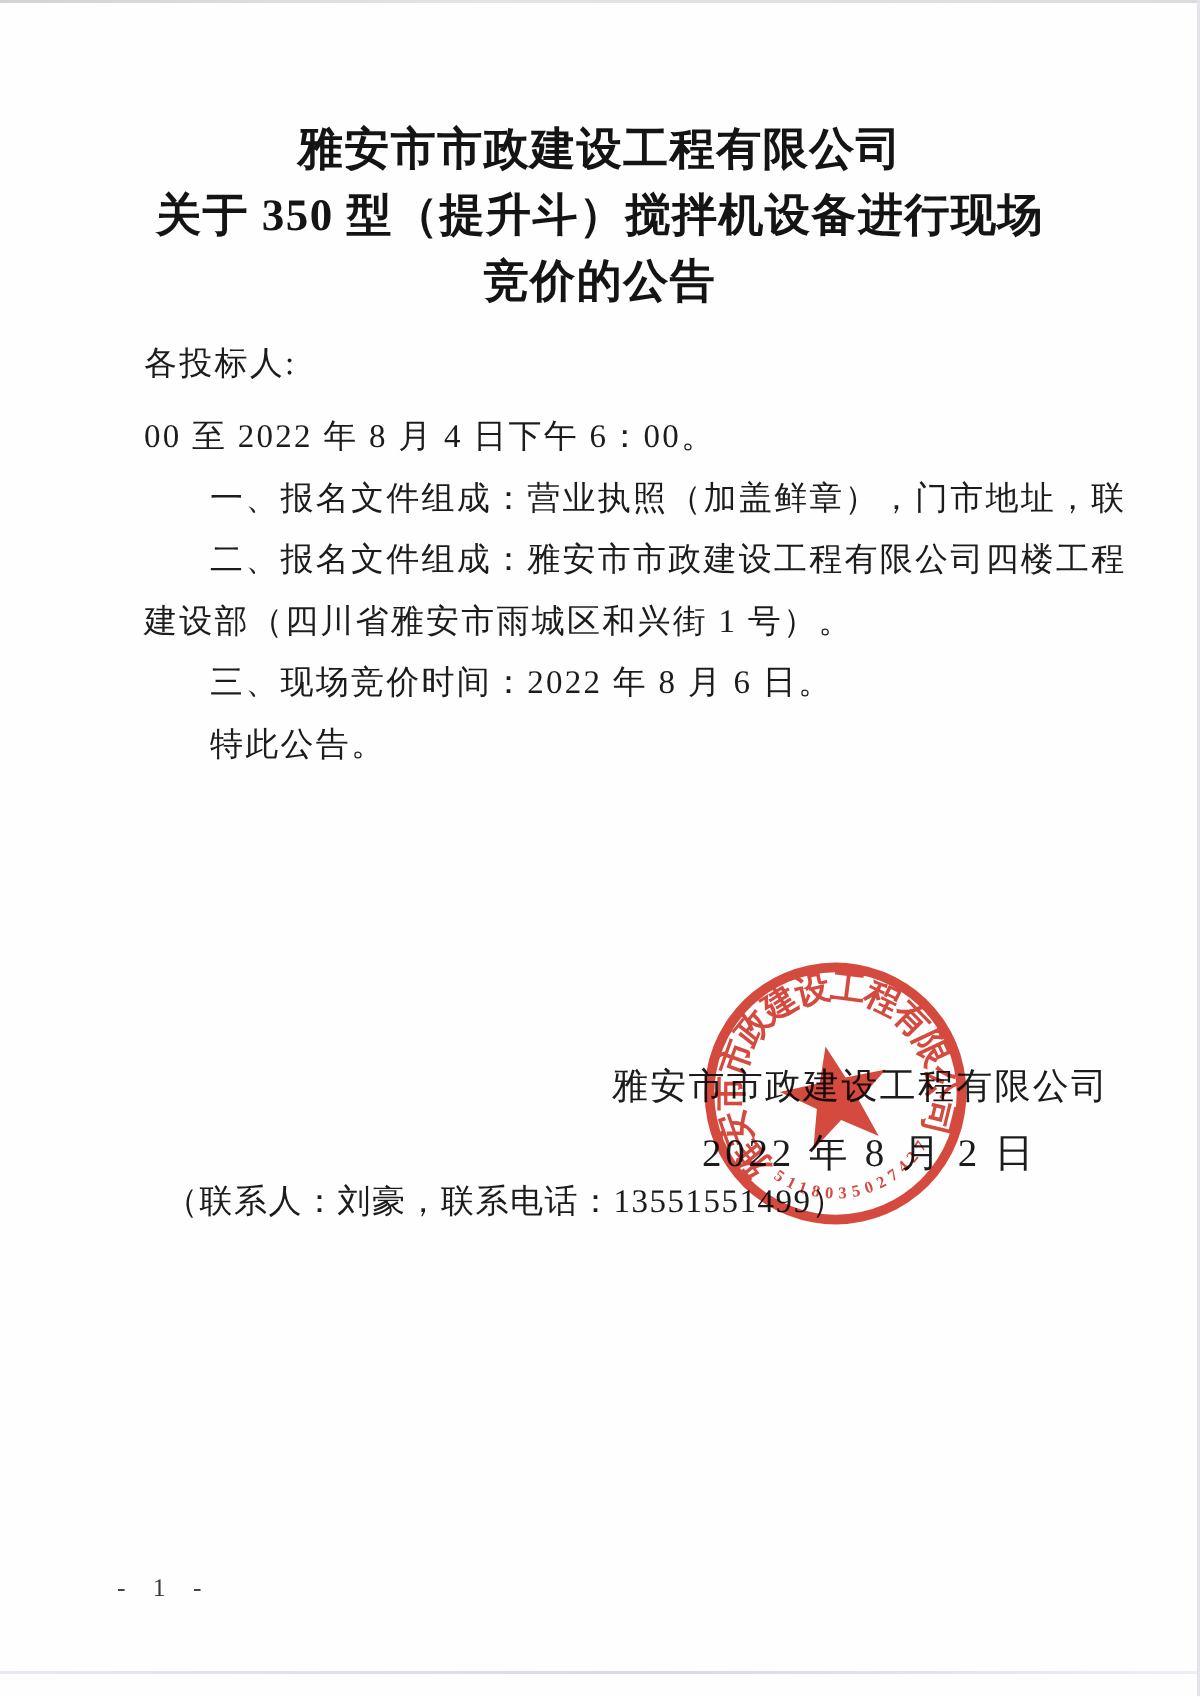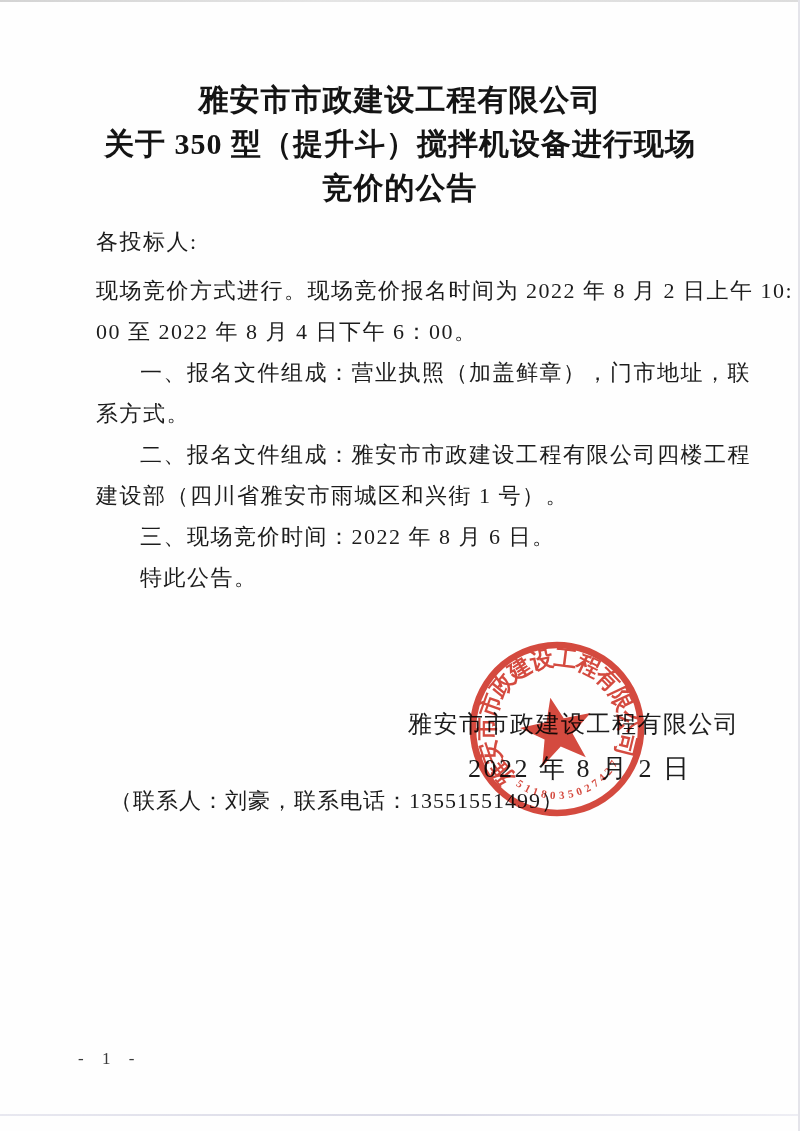--- a/index.html
+++ b/index.html
@@ -118,24 +118,22 @@
   <div class="edge-right"></div>
 
   <div class="title-block">
     <div class="title-line">雅安市市政建设工程有限公司</div>
     <div class="title-line">关于 350 型（提升斗）搅拌机设备进行现场</div>
     <div class="title-line">竞价的公告</div>
   </div>
 
   <div class="body-block">
     <div class="body-line salutation">各投标人:</div>
-    <div class="body-line">现场竞价方式进行。现场竞价报名时间为 2022 年 8 月 2 日上午 10:</div>
     <div class="body-line">00 至 2022 年 8 月 4 日下午 6：00。</div>
     <div class="body-line indent">一、报名文件组成：营业执照（加盖鲜章），门市地址，联</div>
-    <div class="body-line">系方式。</div>
     <div class="body-line indent">二、报名文件组成：雅安市市政建设工程有限公司四楼工程</div>
     <div class="body-line">建设部（四川省雅安市雨城区和兴街 1 号）。</div>
     <div class="body-line indent">三、现场竞价时间：2022 年 8 月 6 日。</div>
     <div class="body-line indent">特此公告。</div>
   </div>
 
   <div class="signature-company">雅安市市政建设工程有限公司</div>
   <div class="signature-date">2022 年 8 月 2 日</div>
   <div class="contact-line">（联系人：刘豪，联系电话：13551551499）</div>
 

